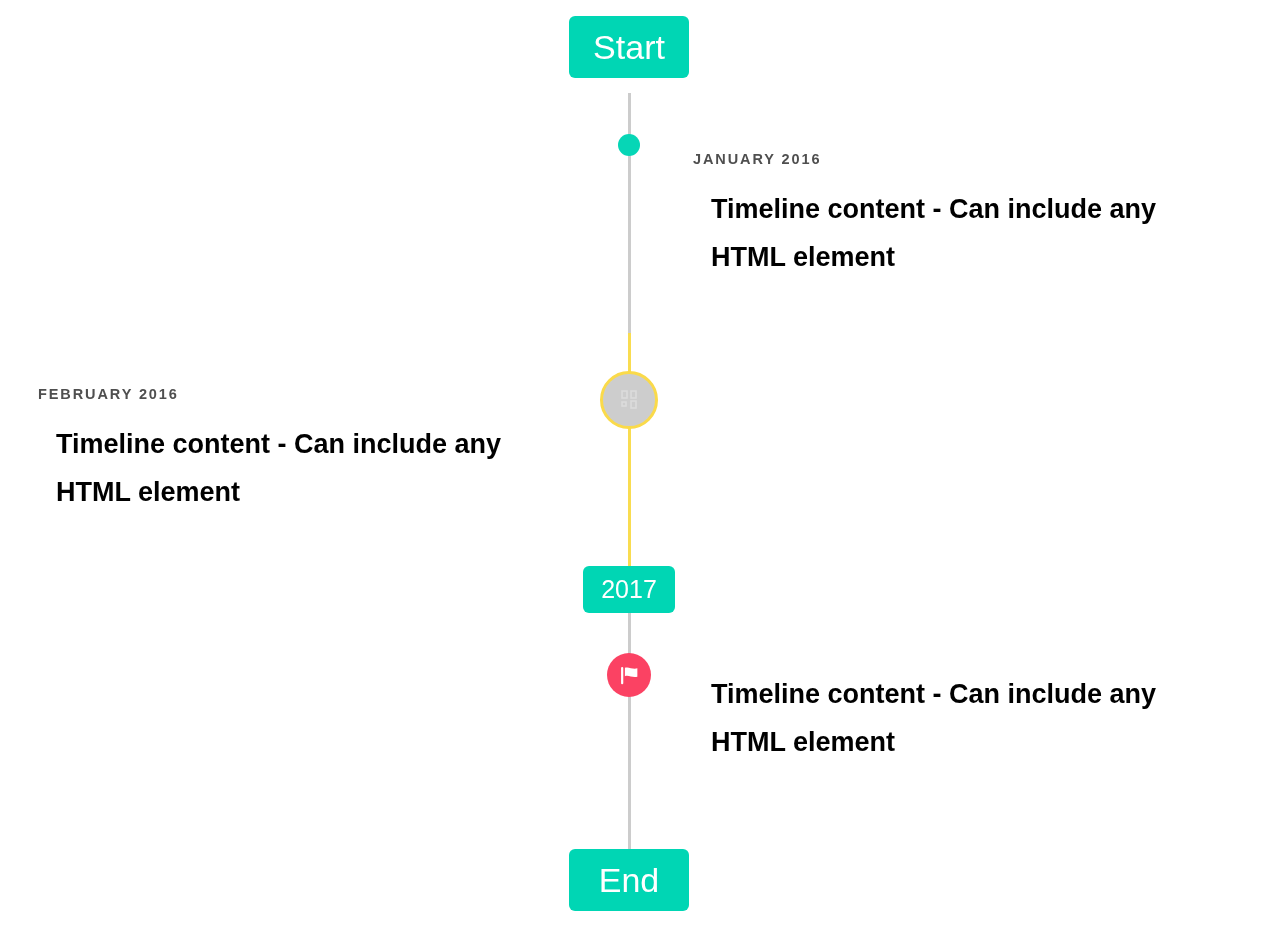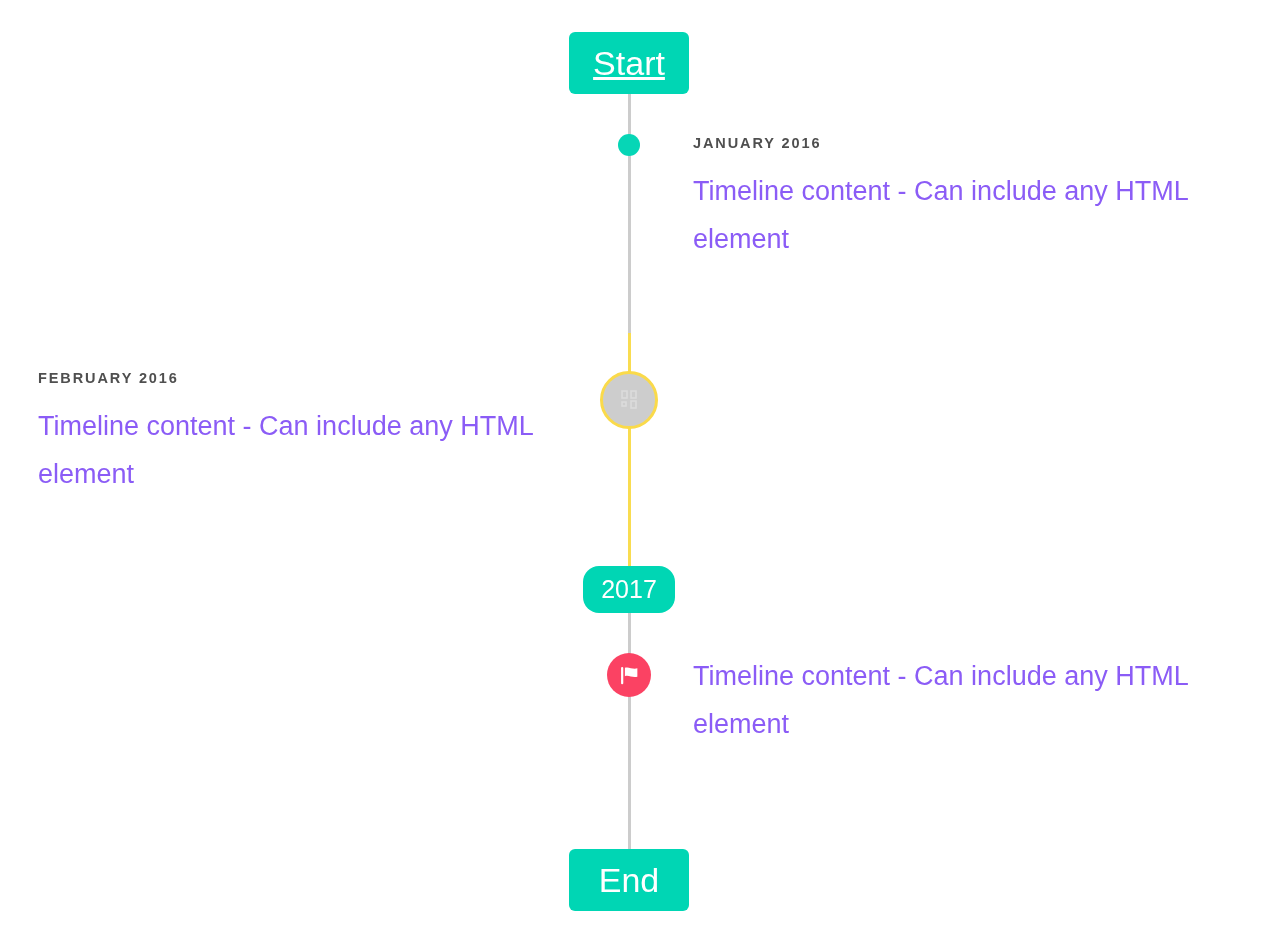--- a/index.html
+++ b/index.html
@@ -50,22 +50,22 @@
     width: 120px;
     height: 62px;
     font-size: 34px;
   }
   .badge.small {
     left: 583px;
     width: 92px;
     height: 47px;
     font-size: 25px;
   }
-  .badge-start { top: 32px; text-decoration: underline; }
-  .badge-mid   { top: 566px; border-radius: 16px; }
+  .badge-start { top: 16px; }
+  .badge-mid   { top: 566px; }
   .badge-end   { top: 849px; }
 
   
   .marker {
     position: absolute;
     border-radius: 50%;
     z-index: 5;
     display: flex;
     align-items: center;
     justify-content: center;
@@ -99,28 +99,28 @@
   .entry.right { left: 693px; width: 540px; text-align: left; }
   .entry.left  { left: 38px;  width: 528px; }
 
   .entry-date {
     font-size: 14.5px;
     font-weight: bold;
     letter-spacing: 1.9px;
     color: #4f4f4f;
     text-transform: uppercase;
     line-height: 1.2;
-    margin: 0 0 16px 0;
+    margin: 16px 0 16px 0;
   }
   .entry-body {
     font-size: 27px;
-    font-weight: 400;
-    color: #8b5cf6;
+    font-weight: 700;
+    color: #000000;
     line-height: 1.77;
-    margin: 0;
+    margin: 18px;
   }
 
   .entry-jan { top: 135px; }
   .entry-feb { top: 370px; }
   .entry-mar { top: 653px; }
 </style>
 </head>
 <body>
 
 <div id="timeline-root">

